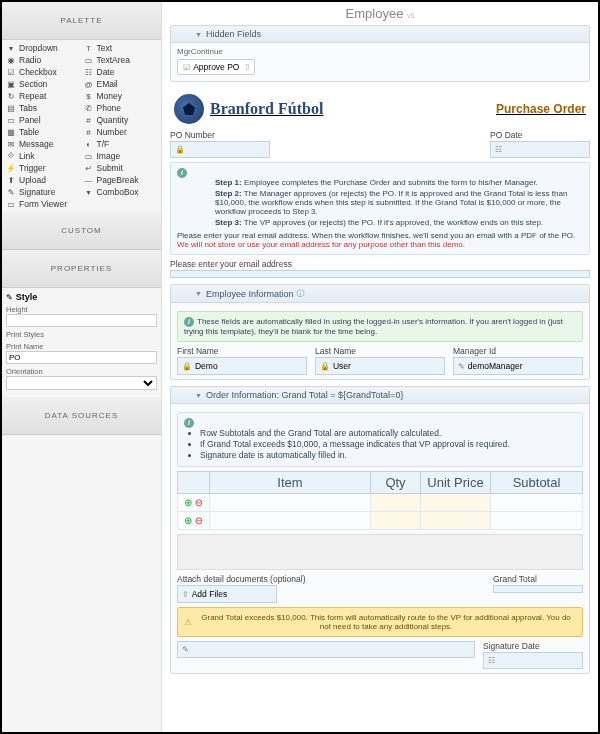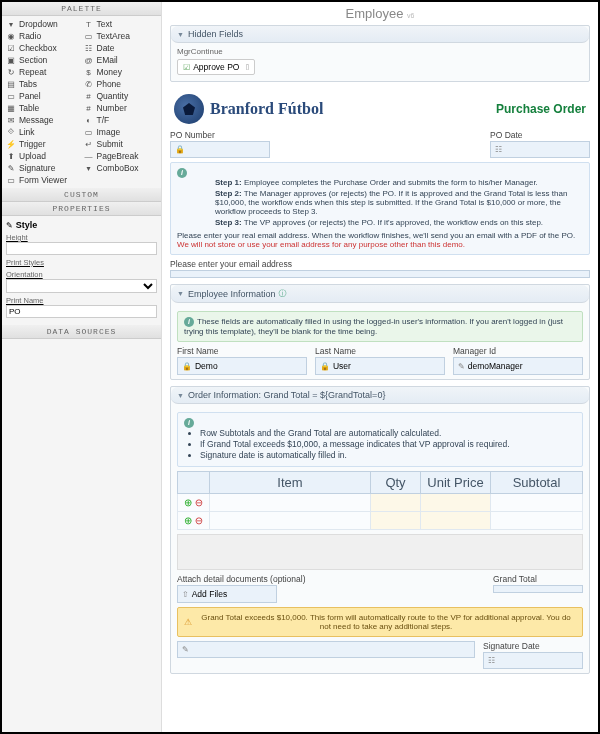--- a/index.html
+++ b/index.html
@@ -1,48 +1,48 @@
 <!DOCTYPE html>
 <html><head>
 <meta charset="utf-8">
 <style>
 * { box-sizing: border-box; margin: 0; padding: 0; }
 body { font-family: Arial, sans-serif; font-size: 9px; background: #000; width: 600px; height: 734px; overflow: hidden; }
 .frame { background: #fff; width: 596px; height: 730px; margin: 2px; display: flex; }
 .sidebar { width: 160px; background: #f5f5f5; border-right: 1px solid #ddd; display: flex; flex-direction: column; }
-.pal-hdr, .prop-hdr, .ds-hdr { background: linear-gradient(#f0f0f0,#e0e0e0); text-align: center; font-size: 8px; color: #666; padding: 2px; border-bottom: 1px solid #ccc; letter-spacing: 1px; font-family: Liberation Mono, monospace; }
+.pal-hdr, .prop-hdr, .ds-hdr { background: linear-gradient(#f0f0f0,#e0e0e0); text-align: center; font-size: 8px; color: #666; padding: 14px; border-bottom: 1px solid #ccc; letter-spacing: 1px; }
 .palette { display: flex; padding: 2px; }
 .pal-col { width: 50%; }
 .pal-item { display: flex; align-items: center; padding: 1px 2px; cursor: pointer; }
 .pal-icon { width: 10px; height: 10px; margin-right: 3px; display: inline-flex; align-items: center; justify-content: center; font-size: 8px; color: #555; }
 .pal-item span:last-child { font-size: 8.5px; color: #333; }
 .props { padding: 4px; }
-.prop-row { margin-bottom: 3px; text-decoration: underline; }
+.prop-row { margin-bottom: 3px; }
 .prop-label { font-size: 7.5px; color: #666; display: block; }
 .prop-input { width: 100%; border: 1px solid #ccc; font-size: 8px; padding: 1px 2px; background: #fff; }
 .style-hdr { display: flex; align-items: center; font-size: 9px; margin-bottom: 3px; }
 .style-hdr .pencil { margin-right: 3px; font-size: 8px; }
 select.prop-input { height: 14px; }
 .canvas { flex: 1; background: #fff; overflow-y: auto; padding: 0 8px 8px 8px; }
 .page-title { text-align: center; font-size: 13px; color: #888; padding: 4px; font-weight: normal; }
 .page-title .sub { font-size: 7px; color: #bbb; }
 .section { border: 1px solid #d0d8e0; border-radius: 2px; margin-bottom: 6px; background: #f9fbfc; }
-.sec-hdr { background: linear-gradient(#f0f4f8,#e4ecf4); padding: 3px 6px; font-size: 9px; color: #456; border-bottom: 1px solid #d0d8e0; display: flex; align-items: center; border-radius: 7px; }
+.sec-hdr { background: linear-gradient(#f0f4f8,#e4ecf4); padding: 3px 24px; font-size: 9px; color: #456; border-bottom: 1px solid #d0d8e0; display: flex; align-items: center; }
 .sec-hdr .tri { margin-right: 4px; font-size: 7px; color: #789; }
 .sec-body { padding: 4px 6px; }
 .field-chip { display: inline-flex; align-items: center; background: #fff; border: 1px solid #ccc; border-radius: 2px; padding: 2px 5px; font-size: 8.5px; margin: 2px 0; }
 .field-chip .chk { margin-right: 3px; color: #6a6; font-size: 8px; }
 .field-chip .del { margin-left: 6px; color: #999; font-size: 7px; }
 .sub-label { font-size: 8px; color: #666; margin-bottom: 1px; }
-.logo-row { display: flex; align-items: center; justify-content: space-between; padding: 6px 4px; }
+.logo-row { display: flex; align-items: center; justify-content: space-between; padding: 6px 4px; text-decoration: underline; }
 .logo { display: flex; align-items: center; }
 .logo-ball { width: 30px; height: 30px; border-radius: 50%; background: radial-gradient(circle at 40% 40%, #4a6fa5, #1a3a6a); margin-right: 6px; position: relative; }
 .logo-ball::after { content:''; position:absolute; top:30%; left:30%; width:40%; height:40%; background:#0a1a3a; clip-path: polygon(50% 0,100% 38%,82% 100%,18% 100%,0 38%); }
 .logo-text { font-size: 16px; font-weight: bold; color: #2a4a7a; font-family: Georgia, serif; }
-.po-title { color: #15803d; font-size: 12px; font-weight: bold; }
+.po-title { color: #a16207; font-size: 12px; font-weight: bold; }
 .row { display: flex; gap: 8px; }
 .col { flex: 1; }
 .col3 { width: 33%; }
 .fld-label { font-size: 8.5px; color: #444; margin-bottom: 1px; }
 .fld-input { width: 100%; background: #eaf2fa; border: 1px solid #c0d0e0; padding: 3px 4px; font-size: 8.5px; display: flex; align-items: center; }
 .fld-input .icon { margin-right: 3px; color: #888; font-size: 8px; }
 .info-box { background: #f4f8fc; border: 1px solid #d0e0f0; border-radius: 2px; padding: 5px 6px; font-size: 8px; color: #345; margin: 4px 0; }
 .info-box.green { background: #eaf6ea; border-color: #c0e0c0; }
 .info-box .info-icon { display: inline-block; width: 10px; height: 10px; border-radius: 50%; background: #6a9; color: #fff; text-align: center; line-height: 10px; font-size: 7px; margin-right: 3px; font-style: italic; font-weight: bold; }
 .red { color: #c33; }
@@ -186,22 +186,22 @@
     <div class="prop-hdr">PROPERTIES</div>
     <div class="props">
       <div class="style-hdr">
           <span class="pencil">✎</span>
           <b>Style</b>
         </div>
       <div class="prop-row"><span class="prop-label">Height</span><input class="prop-input" style=""></div>
       <div class="prop-row">
           <span class="prop-label">Print Styles</span>
         </div>
+      <div class="prop-row"><span class="prop-label">Print Name</span><input class="prop-input" value="PO" style=""></div>
       <div class="prop-row"><span class="prop-label">Orientation</span><select class="prop-input"><option></option></select></div>
-      <div class="prop-row"><span class="prop-label">Print Name</span><input class="prop-input" value="PO" style=""></div>
     </div>
     <div class="ds-hdr">DATA SOURCES</div>
   </div>
 
   <div class="canvas">
     <div class="page-title"><span>Employee</span> <span class="sub">v6</span></div>
 
     <div class="section">
       <div class="sec-hdr">
           <span class="tri">▼</span>

